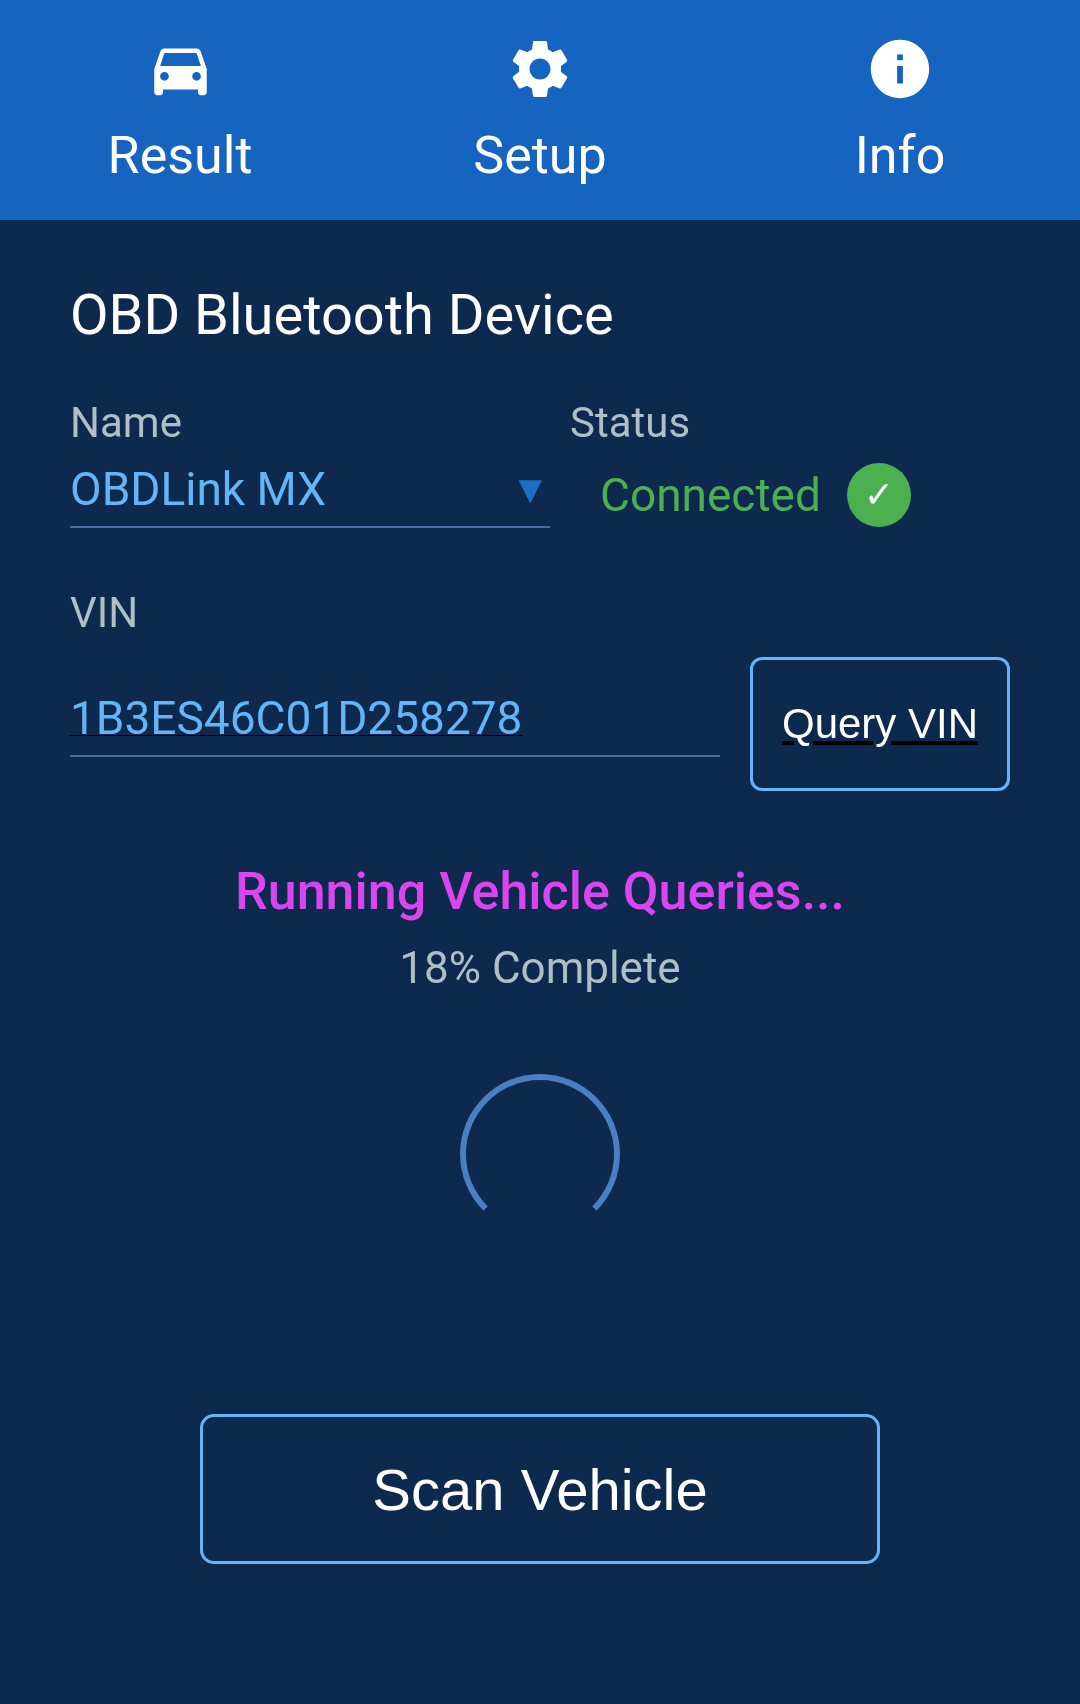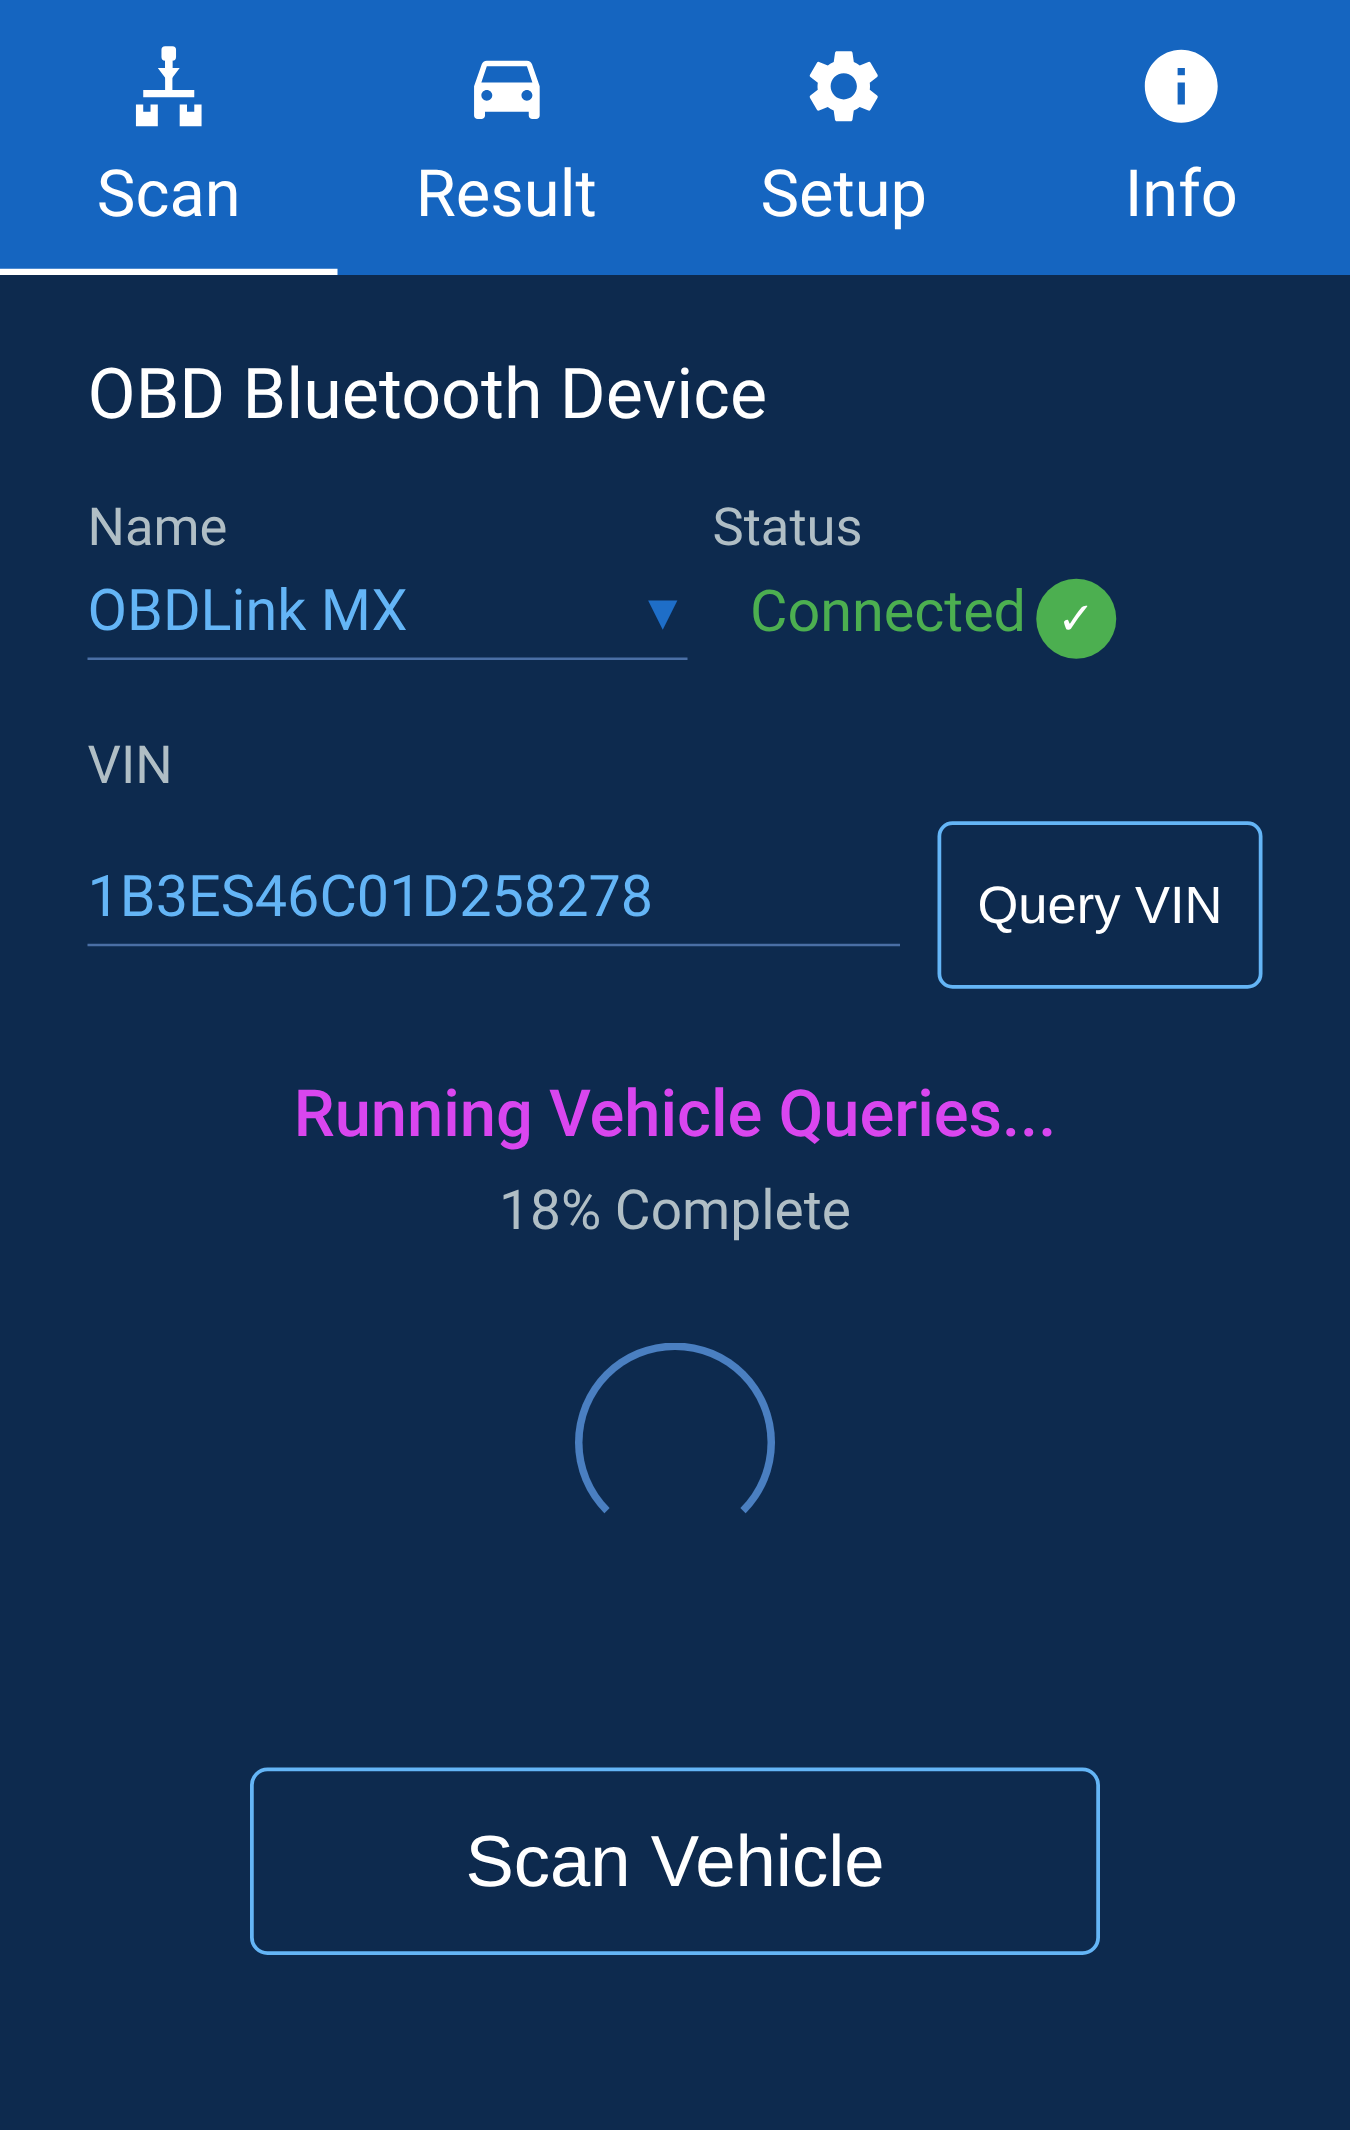--- a/index.html
+++ b/index.html
@@ -94,22 +94,22 @@
       color: #64b5f6;
       font-size: 46px;
     }
     .dropdown-arrow {
       color: #1e6ec8;
       font-size: 40px;
     }
 
     .status-connected {
       display: flex;
-      align-items: flex-start;
-      gap: 8px;
+      align-items: center;
+      gap: 26px;
       margin-left: 50px;
     }
     .status-text {
       color: #4caf50;
       font-size: 46px;
     }
     .status-check-circle {
       width: 64px;
       height: 64px;
       border-radius: 50%;
@@ -127,20 +127,21 @@
     }
     .vin-label {
       color: #b0bec5;
       font-size: 42px;
       margin-bottom: 20px;
     }
     .vin-row {
       display: flex;
       align-items: center;
       gap: 30px;
+      text-decoration: underline;
     }
     .vin-input-wrapper {
       flex: 1;
       border-bottom: 2px solid #4a6fa5;
       padding-bottom: 10px;
     }
     .vin-value {
       color: #64b5f6;
       font-size: 46px;
     }
@@ -227,30 +228,20 @@
       width: 70px;
       height: 70px;
       fill: white;
     }
   </style>
 </head>
 <body>
 
 <div class="top-nav">
 
-  <div class="nav-tab active">
-    <span class="tab-icon usb-icon">
-      <svg viewBox="0 0 24 24" xmlns="http://www.w3.org/2000/svg">
-        <path d="M15 7h-2V5h-2v2H9l3 4 3-4zM5 13h14v2H5zM9 17H7v2H5v-2H3v6h6v-6zm12 0h-2v2h-2v-2h-2v6h6v-6z"></path>
-        <rect x="10" y="1" width="4" height="4" rx="1"></rect>
-        <path d="M11 3h2v10h-2z"></path>
-      </svg>
-    </span>
-    <span class="tab-label">Scan</span>
-  </div>
 
   <div class="nav-tab">
     <span class="tab-icon car-icon">
       <svg viewBox="0 0 24 24" xmlns="http://www.w3.org/2000/svg">
         <path d="M18.92 6.01C18.72 5.42 18.16 5 17.5 5h-11c-.66 0-1.21.42-1.42 1.01L3 12v8c0 .55.45 1 1 1h1c.55 0 1-.45 1-1v-1h12v1c0 .55.45 1 1 1h1c.55 0 1-.45 1-1v-8l-2.08-5.99zM6.5 16c-.83 0-1.5-.67-1.5-1.5S5.67 13 6.5 13s1.5.67 1.5 1.5S7.33 16 6.5 16zm11 0c-.83 0-1.5-.67-1.5-1.5s.67-1.5 1.5-1.5 1.5.67 1.5 1.5-.67 1.5-1.5 1.5zM5 11l1.5-4.5h11L19 11H5z"></path>
       </svg>
     </span>
     <span class="tab-label">Result</span>
   </div>
 

